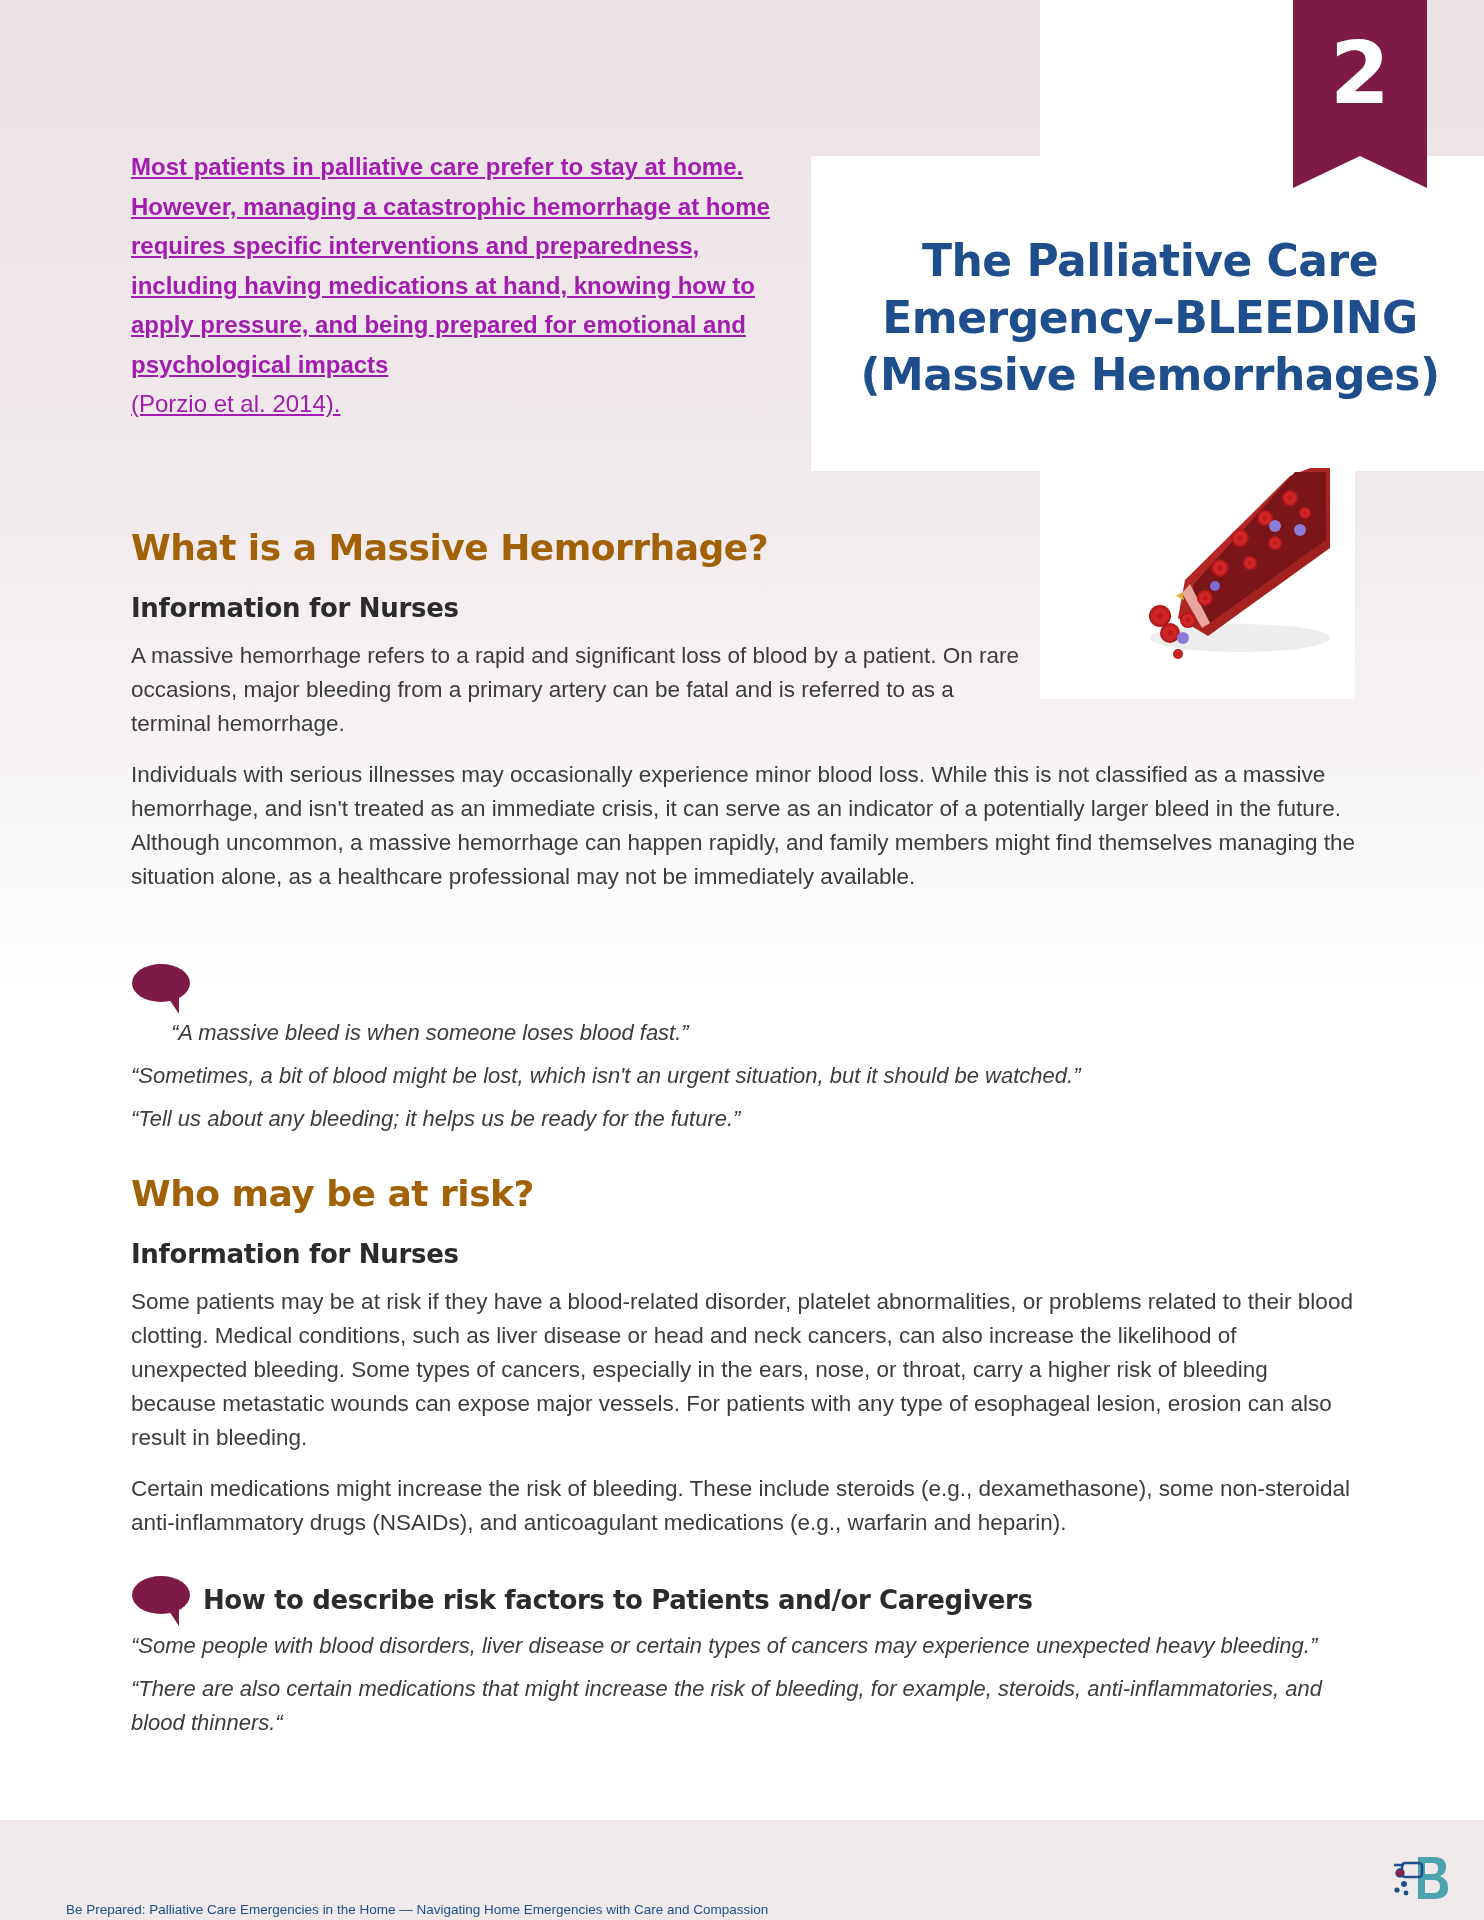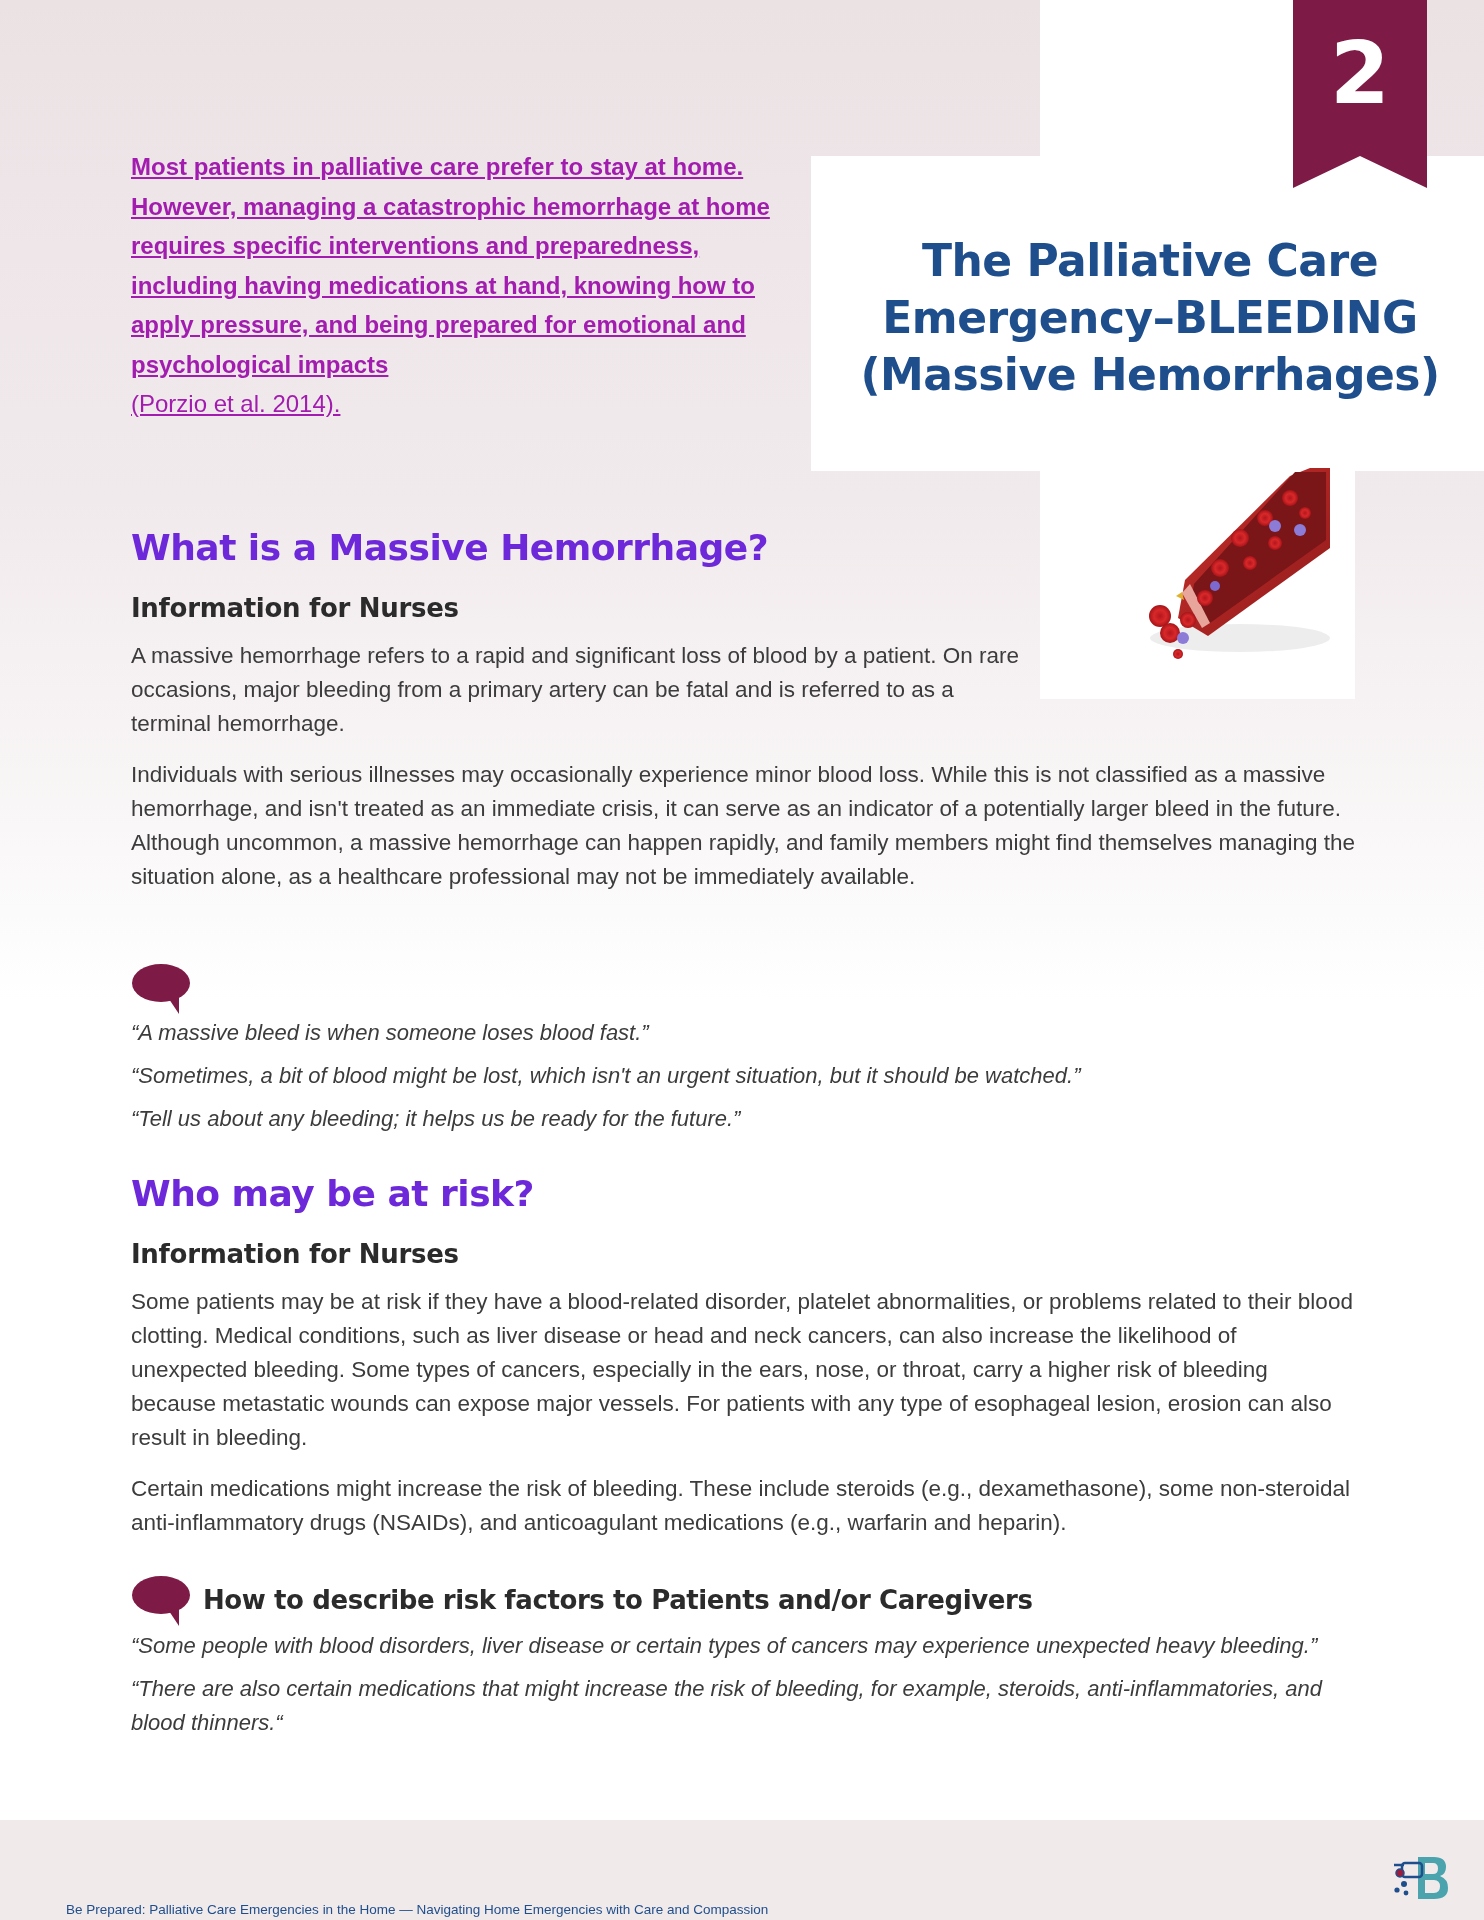--- a/index.html
+++ b/index.html
@@ -34,21 +34,21 @@
 
   .vessel-art { left: 1090px; top: 468px; width: 240px; height: 210px; }
 
   .intro {
     left: 131px; top: 147px; width: 660px;
     font-size: 24px; line-height: 39.5px; font-weight: bold; color: #a21caf; text-decoration: underline;
   }
   .intro .cite { font-weight: normal; }
 
   .h2 {
-    left: 131px; color: #6d28d9; font-family: "DejaVu Sans", sans-serif;
+    left: 131px; color: #a16207; font-family: "DejaVu Sans", sans-serif;
     font-weight: bold; font-size: 36px; line-height: 44px; letter-spacing: -0.5px;
   }
   .h3 {
     left: 131px; color: #2b2b2b; font-family: "DejaVu Sans", sans-serif;
     font-weight: bold; font-size: 26px; line-height: 32px; letter-spacing: -0.3px;
   }
   .body-text {
     left: 131px; font-size: 22.5px; line-height: 34px; color: #3c3c3c;
   }
   .quote {
@@ -140,21 +140,21 @@
 <div class="abs h3" style="top:592px;">Information for Nurses</div>
 <div class="abs body-text" style="top:639px; width:900px;">A massive hemorrhage refers to a rapid and significant loss of blood by a patient. On rare occasions, major bleeding from a primary artery can be fatal and is referred to as a terminal hemorrhage.</div>
 <div class="abs body-text" style="top:758px; width:1225px;">Individuals with serious illnesses may occasionally experience minor blood loss. While this is not classified as a massive hemorrhage, and isn't treated as an immediate crisis, it can serve as an indicator of a potentially larger bleed in the future. Although uncommon, a massive hemorrhage can happen rapidly, and family members might find themselves managing the situation alone, as a healthcare professional may not be immediately available.</div>
 
 <div class="abs bubble-head" style="top:962px;">
   <svg class="bubble-icon" viewBox="0 0 60 52">
     <ellipse cx="30" cy="21" rx="29" ry="19" fill="#7d1a45"></ellipse>
     <polygon points="36,34 48,34 48,52" fill="#7d1a45"></polygon>
   </svg>
 </div>
-<div class="abs quote" style="top:1016px;">“A massive bleed is when someone loses blood fast.”</div>
+<div class="abs quote" style="top:1016px;margin-left:40px;">“A massive bleed is when someone loses blood fast.”</div>
 <div class="abs quote" style="top:1059px;">“Sometimes, a bit of blood might be lost, which isn't an urgent situation, but it should be watched.”</div>
 <div class="abs quote" style="top:1102px;">“Tell us about any bleeding; it helps us be ready for the future.”</div>
 
 <div class="abs h2" style="top:1172px;">Who may be at risk?</div>
 <div class="abs h3" style="top:1238px;">Information for Nurses</div>
 <div class="abs body-text" style="top:1285px; width:1225px;">Some patients may be at risk if they have a blood-related disorder, platelet abnormalities, or problems related to their blood clotting. Medical conditions, such as liver disease or head and neck cancers, can also increase the likelihood of unexpected bleeding. Some types of cancers, especially in the ears, nose, or throat, carry a higher risk of bleeding because metastatic wounds can expose major vessels. For patients with any type of esophageal lesion, erosion can also result in bleeding.</div>
 <div class="abs body-text" style="top:1472px; width:1225px;">Certain medications might increase the risk of bleeding. These include steroids (e.g., dexamethasone), some non-steroidal anti-inflammatory drugs (NSAIDs), and anticoagulant medications (e.g., warfarin and heparin).</div>
 
 <div class="abs bubble-head" style="top:1574px;">
   <svg class="bubble-icon" viewBox="0 0 60 52">

